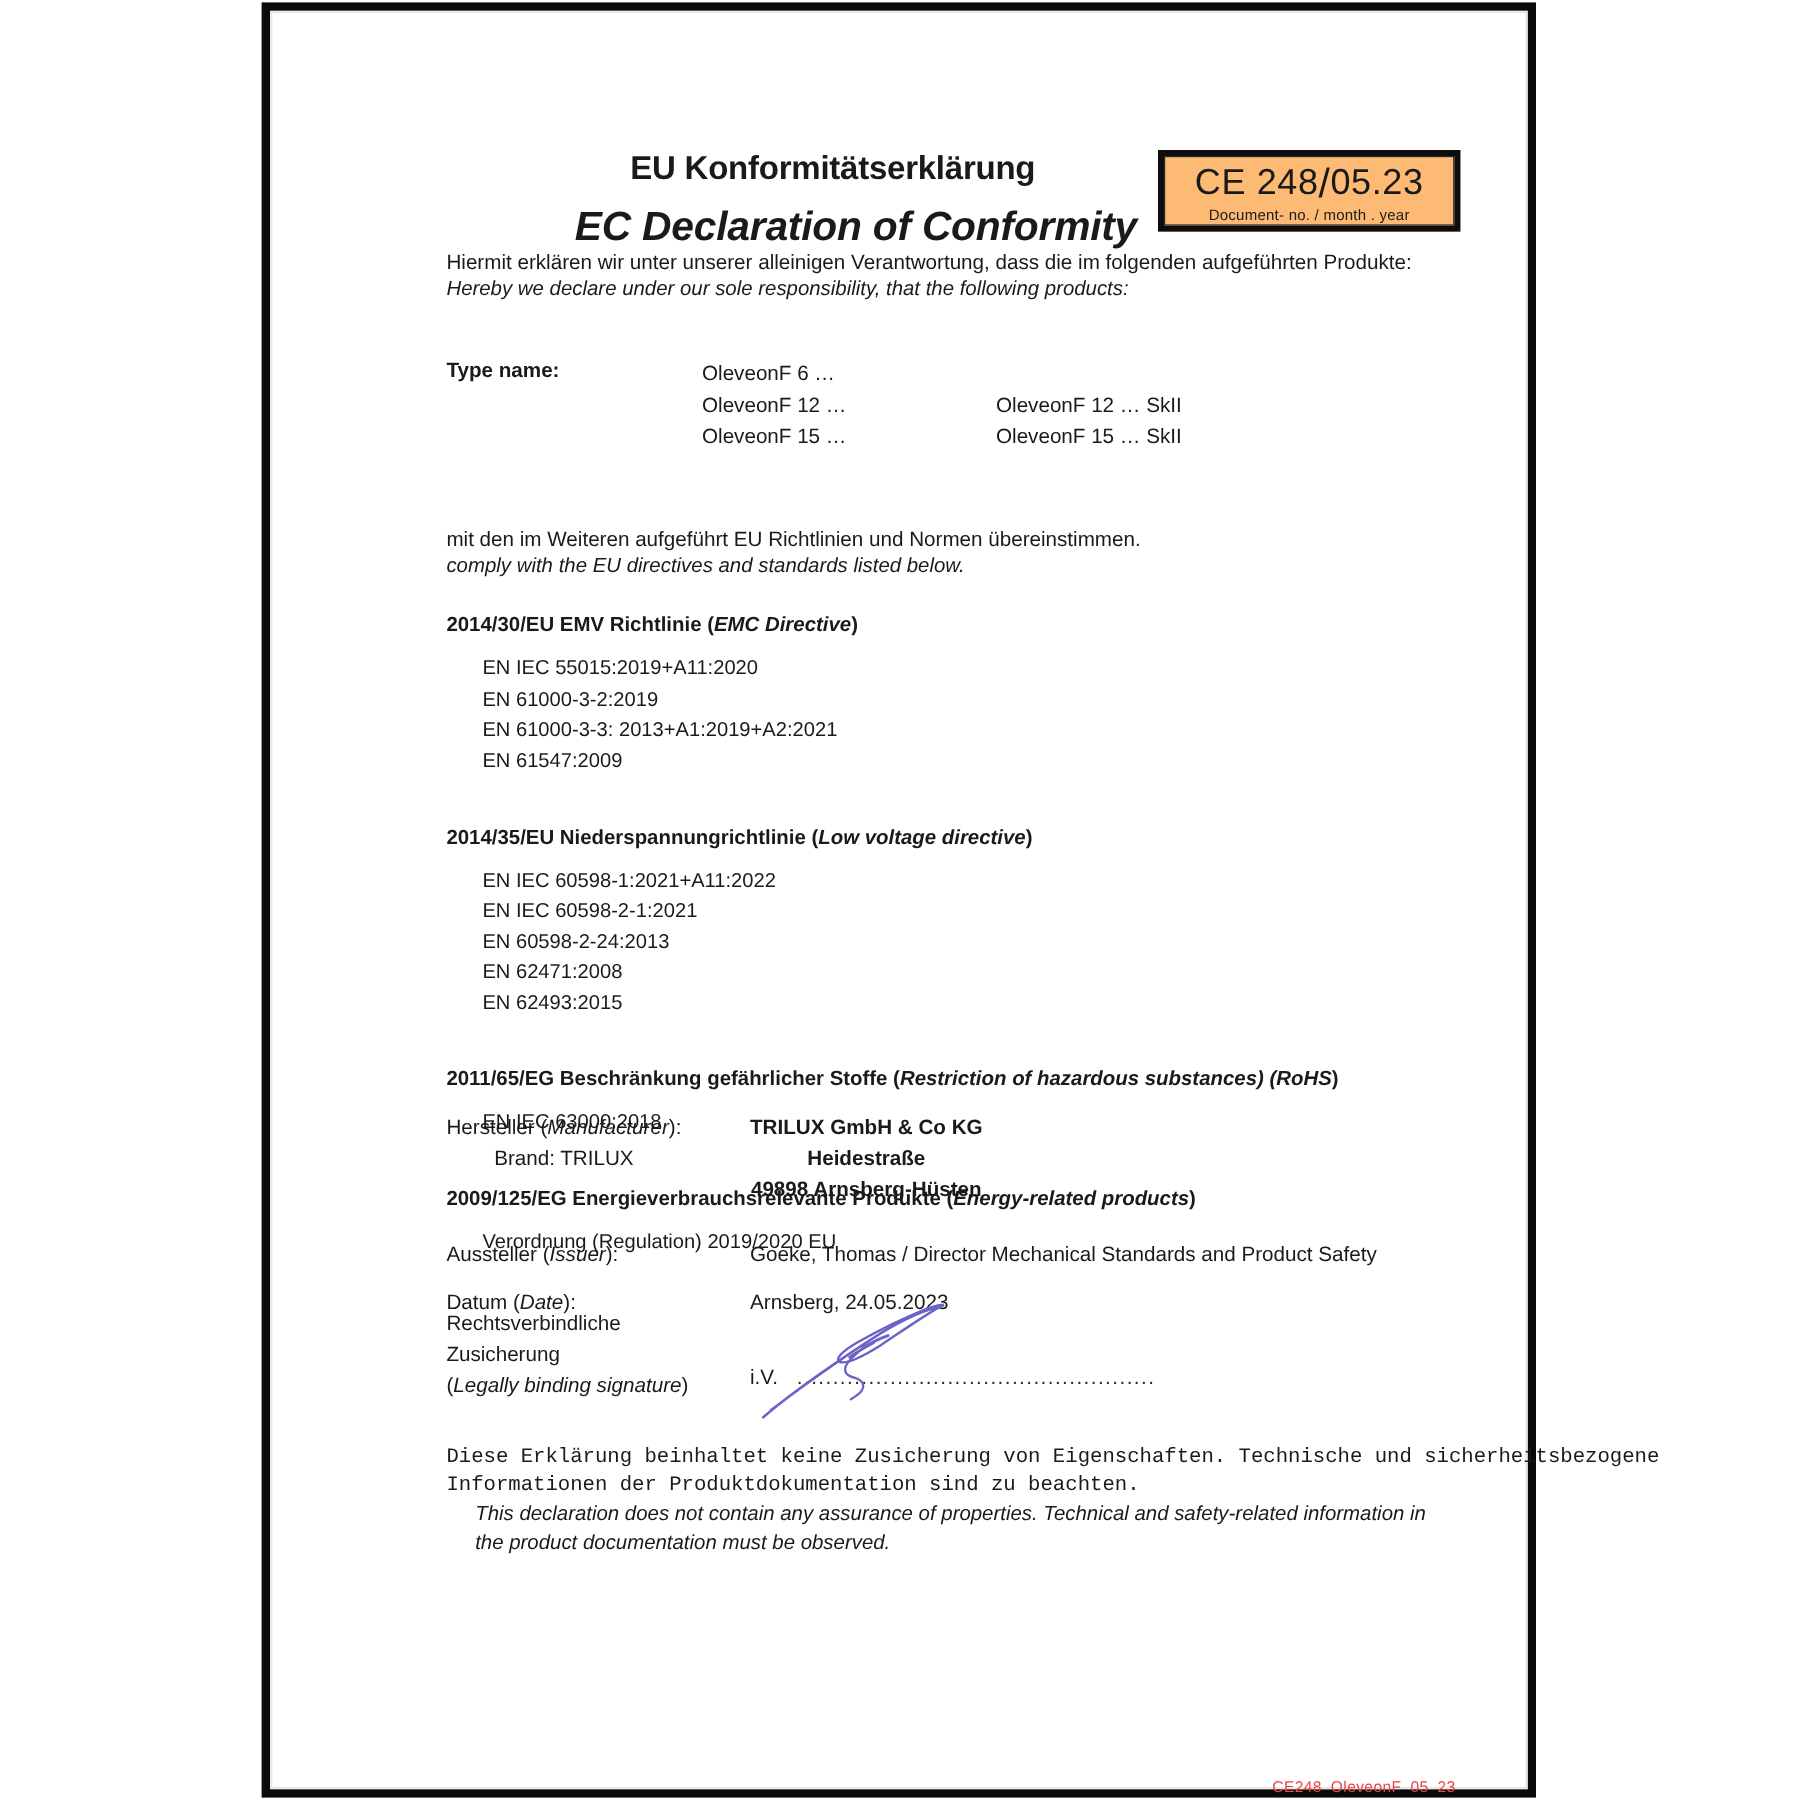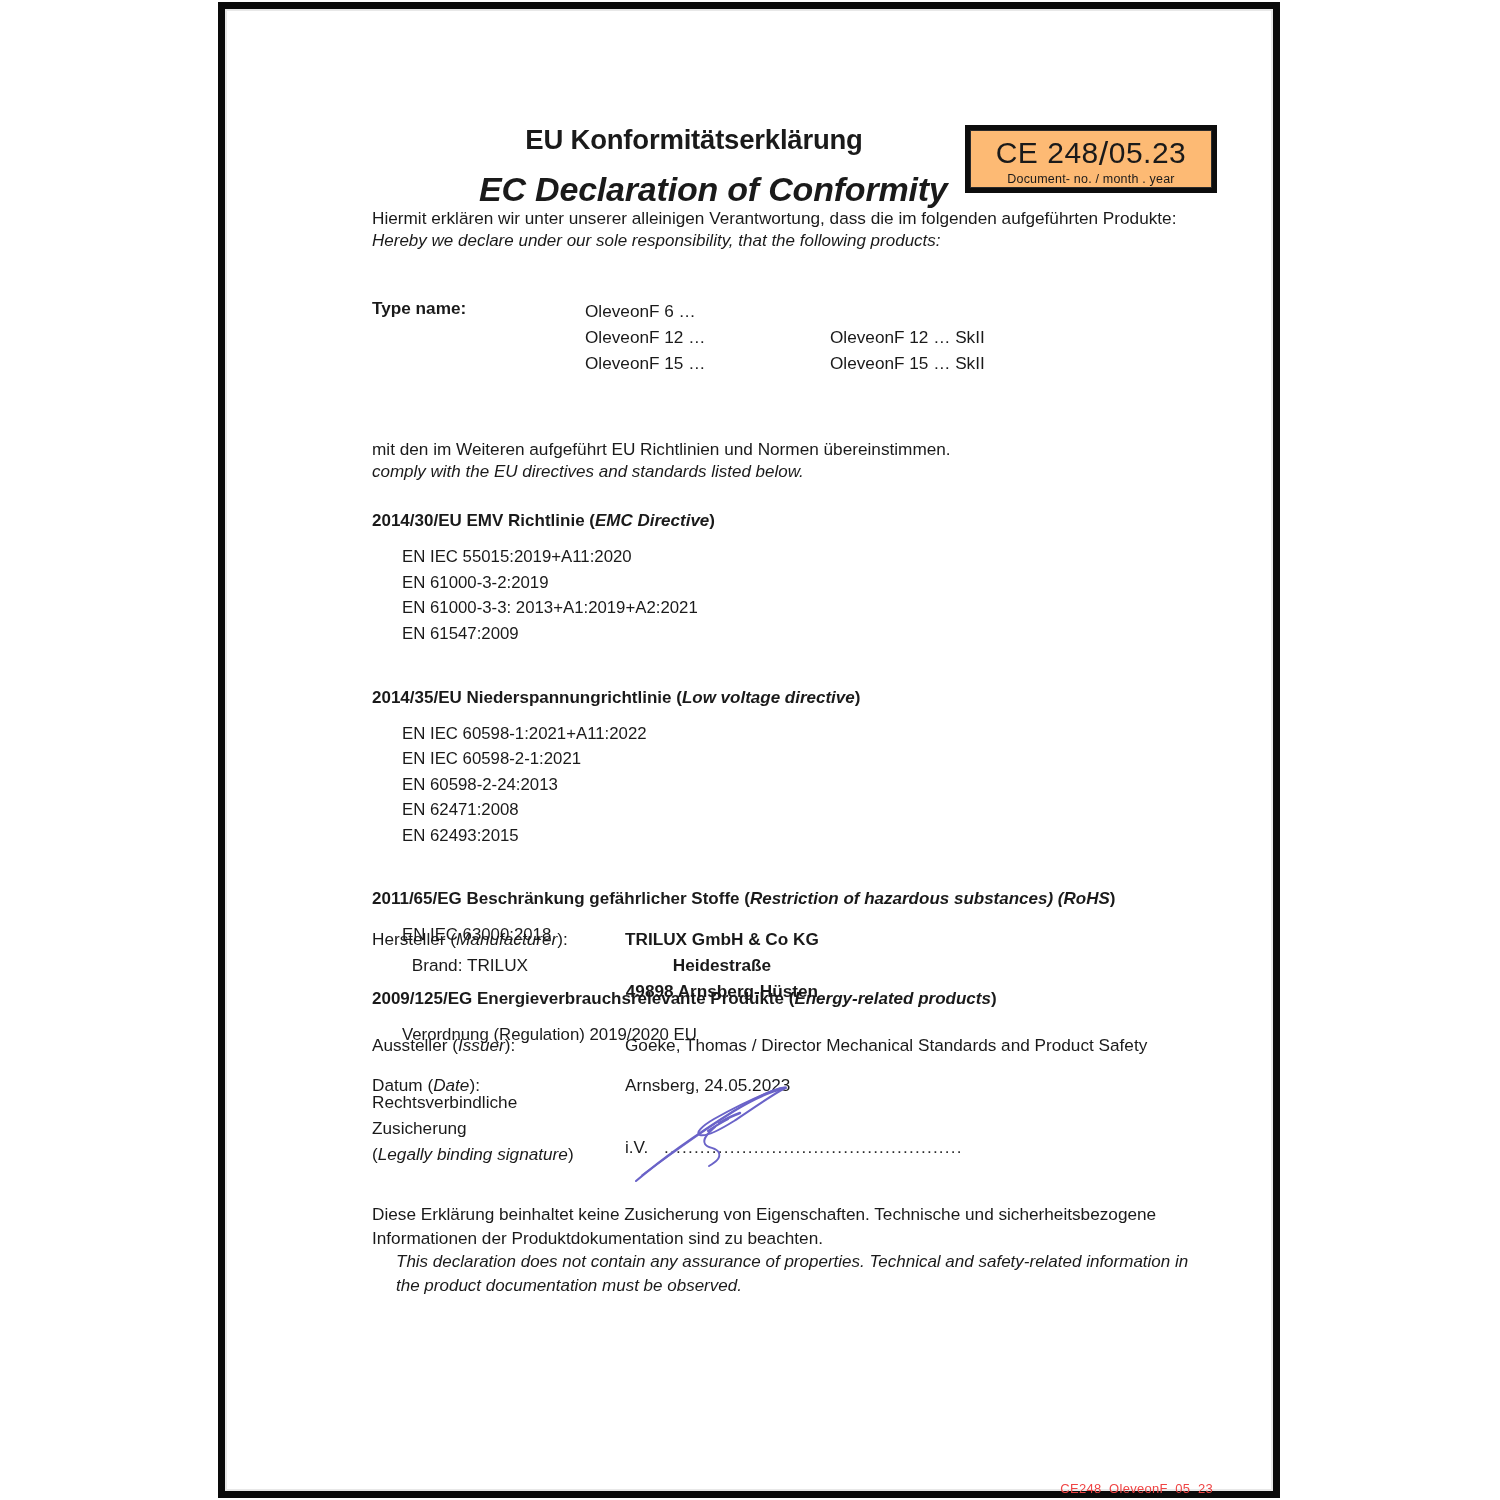--- a/index.html
+++ b/index.html
@@ -279,20 +279,21 @@
   .disclaimer {
     position: absolute;
     left: 145px;
     top: 1192px;
     width: 880px;
   }
   .disclaimer .de {
     font-size: 17.2px;
     line-height: 1.38;
     white-space: nowrap;
+    font-family: Liberation Mono, monospace;
   }
   .disclaimer .en {
     font-size: 17px;
     font-style: italic;
     line-height: 1.38;
     white-space: nowrap;
     margin-left: 24px;
   }
 
   

